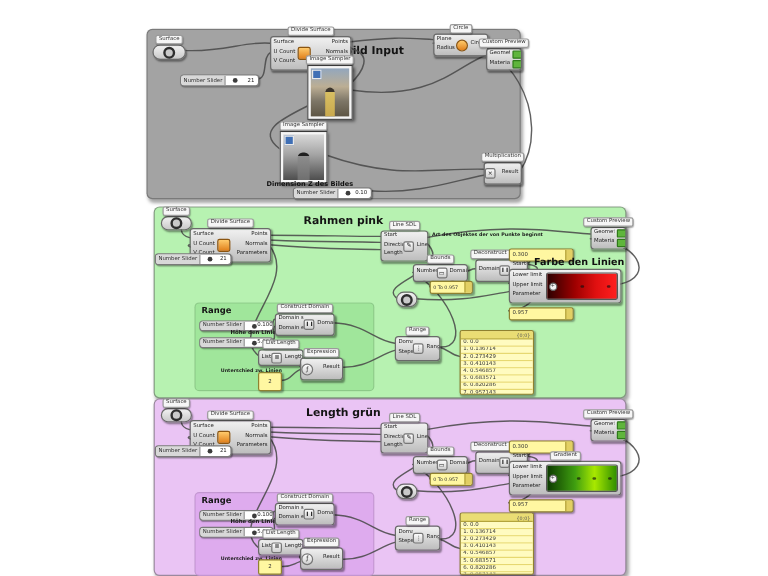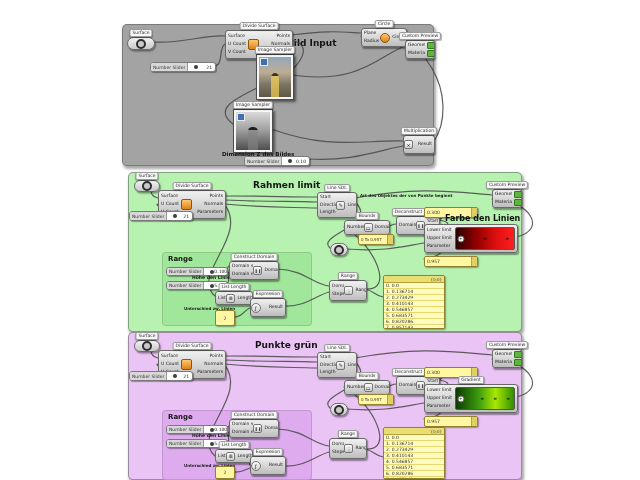--- a/index.html
+++ b/index.html
@@ -194,21 +194,21 @@
     <div class="pcol">
       <span>Geometry</span>
       <span>Material</span>
     </div>
     <div class="pcol right">
       <div class="gsq"></div>
       <div class="gsq"></div>
     </div>
   </div>
 
-  <div class="grp-title" style="left:253px;top:180px;font-size:9px;">Rahmen limit</div>
+  <div class="grp-title" style="left:253px;top:180px;font-size:9px;">Rahmen pink</div>
 
   <div class="capsule" style="left:134px;top:180px;width:24px;height:10px;">
     <div class="tag">Surface</div>
     <div class="ring"></div>
   </div>
 
   <div class="node" style="left:158px;top:190px;width:66px;height:27px;">
     <div class="tag">Divide Surface</div>
     <div class="pcol">
       <span>Surface</span>
@@ -378,21 +378,21 @@
     <div class="pr">0. 0.0</div>
     <div class="pr">1. 0.136714</div>
     <div class="pr">2. 0.273429</div>
     <div class="pr">3. 0.410143</div>
     <div class="pr">4. 0.546857</div>
     <div class="pr">5. 0.683571</div>
     <div class="pr">6. 0.820286</div>
     <div class="pr">7. 0.957143</div>
   </div>
 
-  <div class="grp-title" style="left:255px;top:340px;font-size:9px;">Punkte grün</div>
+  <div class="grp-title" style="left:255px;top:340px;font-size:9px;">Length grün</div>
 
   <div class="capsule" style="left:134px;top:340px;width:24px;height:10px;">
     <div class="tag">Surface</div>
     <div class="ring"></div>
   </div>
 
   <div class="node" style="left:158px;top:350px;width:66px;height:27px;">
     <div class="tag">Divide Surface</div>
     <div class="pcol">
       <span>Surface</span>

